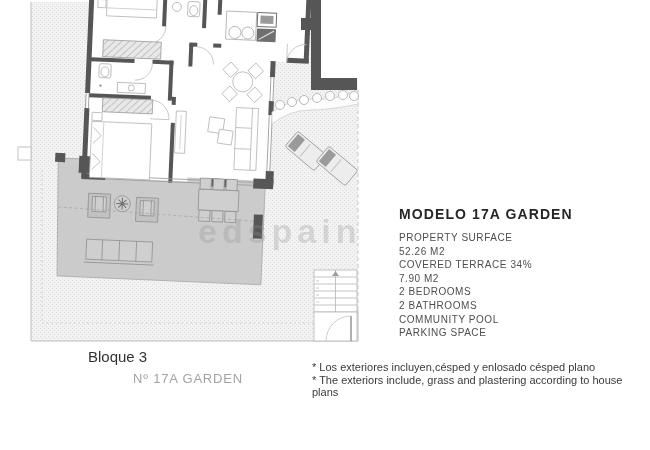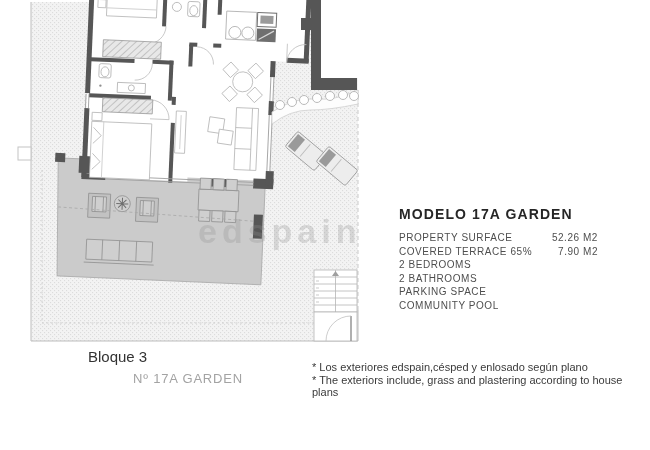--- a/index.html
+++ b/index.html
@@ -3,21 +3,21 @@
 <meta charset="utf-8">
 <style>
   html,body{margin:0;padding:0;background:#fff;}
   .page{position:relative;width:650px;height:450px;background:#fff;overflow:hidden;
         font-family:"Liberation Sans",sans-serif;}
   .plan-svg{position:absolute;left:0;top:0;}
   
   .info-panel{position:absolute;left:399px;top:206px;width:199px;}
   .info-title{font-size:14px;font-weight:bold;color:#262626;letter-spacing:1.1px;margin-bottom:9px;}
   .spec-row{display:flex;justify-content:space-between;font-size:10px;color:#4e4e4e;
-            letter-spacing:.55px;line-height:13.6px;}
+            letter-spacing:.55px;line-height:13.6px;flex-direction:column;}
   .spec-row .val{color:#4e4e4e;}
   
   .block-label{position:absolute;left:88px;top:348px;width:200px;text-align:left;
                font-size:15px;color:#333;}
   .unit-label{position:absolute;left:88px;top:371px;width:200px;text-align:center;
               font-size:13px;color:#a3a3a3;letter-spacing:.8px;}
   .footnotes{position:absolute;left:312px;top:361px;width:335px;font-size:11px;color:#3a3a3a;
              line-height:12.5px;}
 </style>
 </head>
@@ -265,42 +265,42 @@
   <text x="198" y="243" font-size="34" font-weight="bold" letter-spacing="5" fill="#8f8f8f" opacity="0.28" font-family="Liberation Sans, sans-serif" id="wm-text">edspain</text>
 </svg>
 
   <div class="info-panel">
     <div class="info-title">MODELO 17A GARDEN</div>
     <div class="spec-row">
       <span>PROPERTY SURFACE</span>
       <span class="val">52.26 M2</span>
     </div>
     <div class="spec-row">
-      <span>COVERED TERRACE 65%</span>
+      <span>COVERED TERRACE 34%</span>
       <span class="val">7.90 M2</span>
     </div>
     <div class="spec-row">
       <span>2 BEDROOMS</span>
       <span class="val"></span>
     </div>
     <div class="spec-row">
       <span>2 BATHROOMS</span>
       <span class="val"></span>
     </div>
     <div class="spec-row">
+      <span>COMMUNITY POOL</span>
+      <span class="val"></span>
+    </div>
+    <div class="spec-row">
       <span>PARKING SPACE</span>
       <span class="val"></span>
     </div>
-    <div class="spec-row">
-      <span>COMMUNITY POOL</span>
-      <span class="val"></span>
-    </div>
   </div>
 
   <div class="block-label">Bloque 3</div>
   <div class="unit-label">Nº 17A GARDEN</div>
 
   <div class="footnotes">
-    <div>* Los exteriores edspain,césped y enlosado según plano</div>
+    <div>* Los exteriores incluyen,césped y enlosado césped plano</div>
     <div>* The exteriors include, grass and plastering according to house plans</div>
   </div>
 
 </div>
 
 </body></html>

